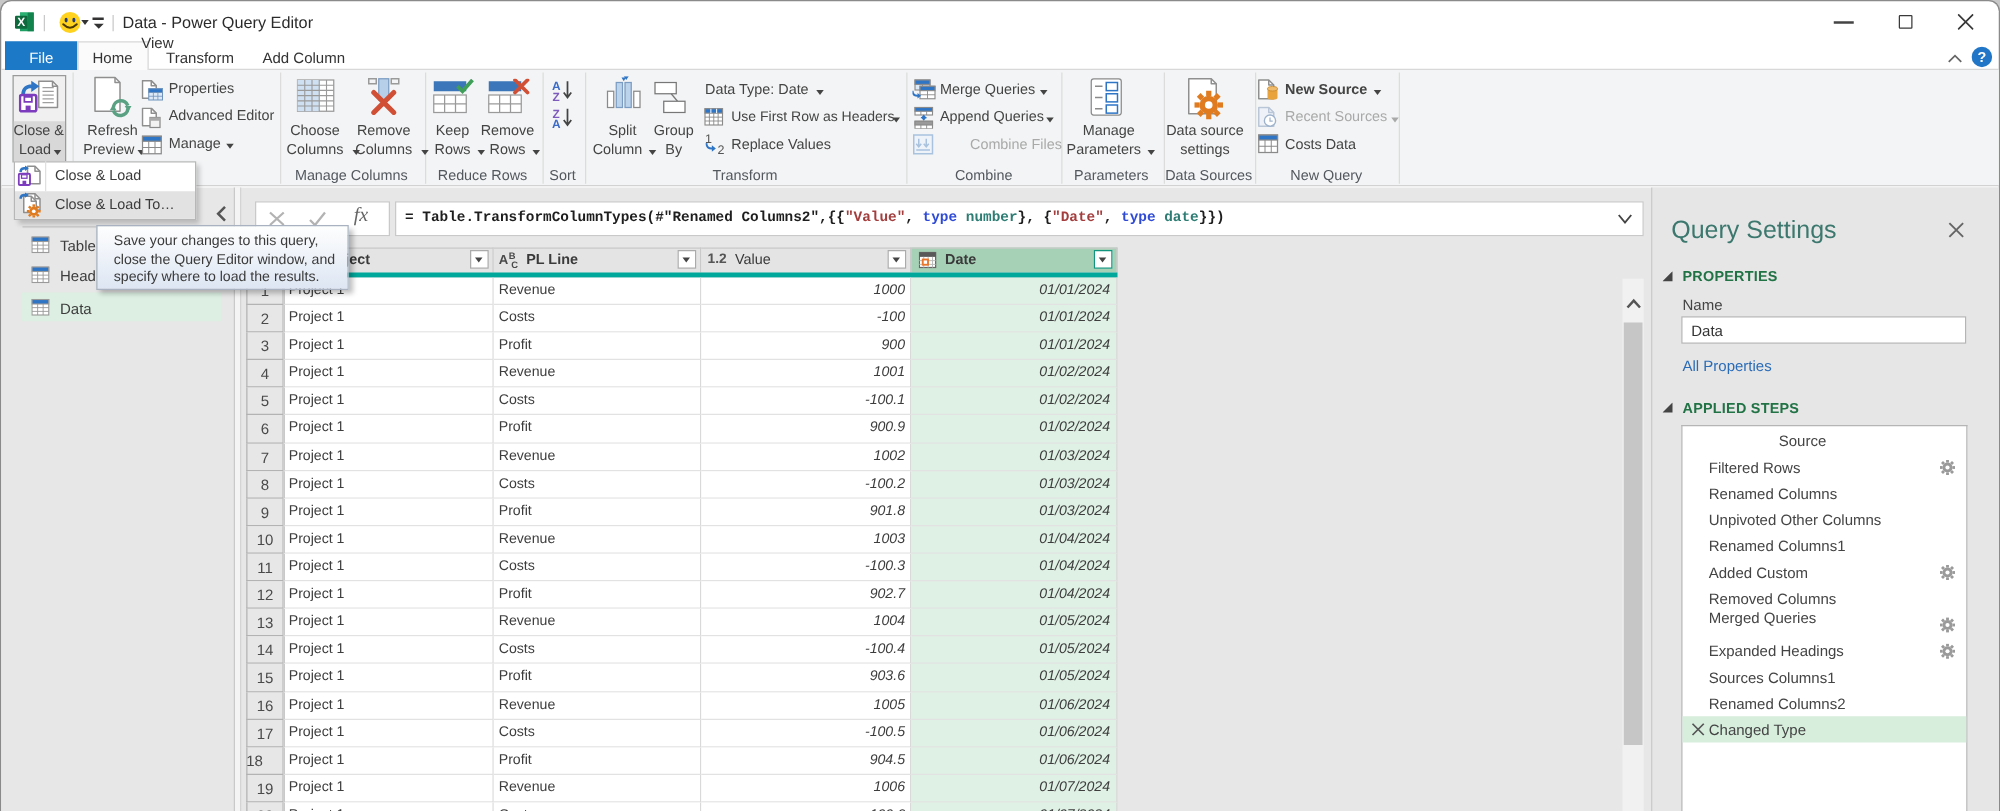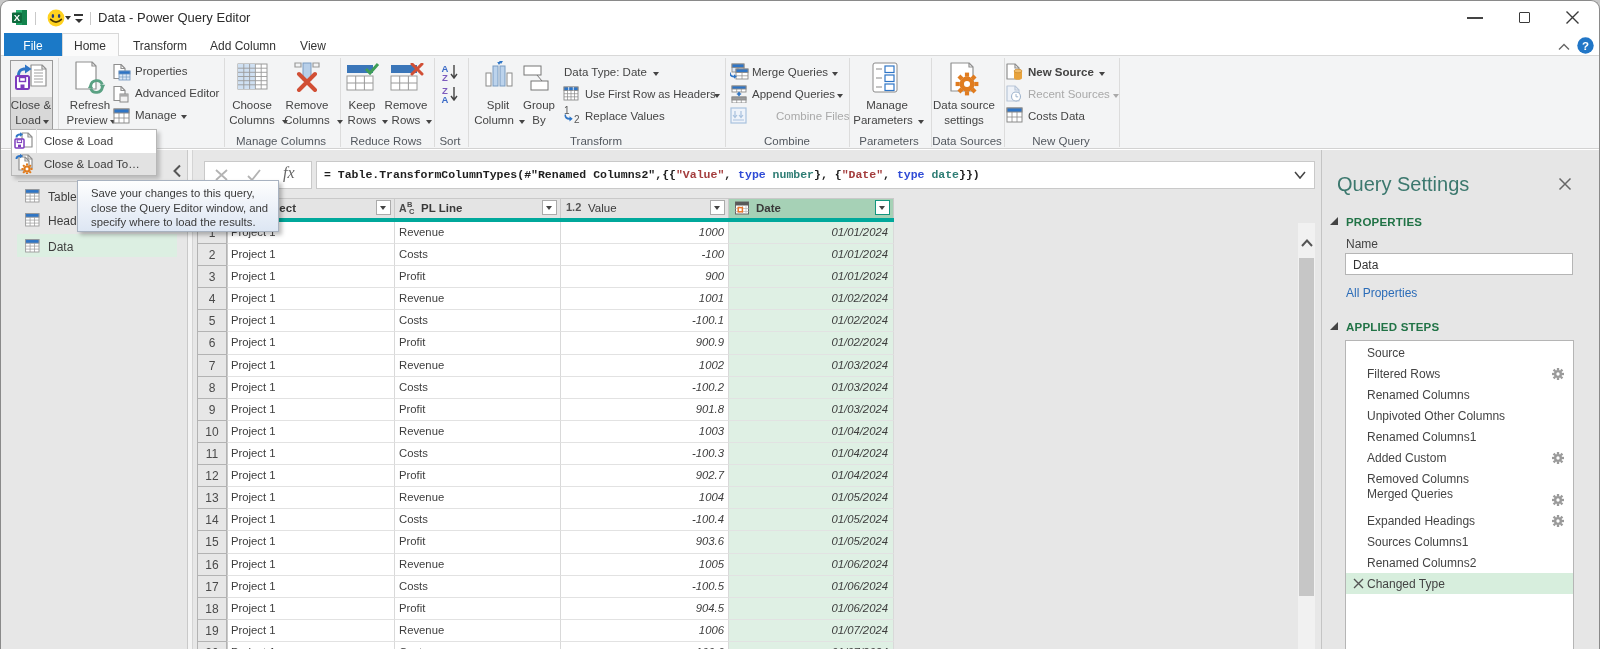--- a/index.html
+++ b/index.html
@@ -30,21 +30,21 @@
 <svg style="position:absolute;left:1565px;top:10px;" width="13" height="13" viewBox="0 0 13 13">
       <path d="M0.5 0.5 L12.5 12.5 M12.5 0.5 L0.5 12.5" stroke="#3a3a3a" stroke-width="1.4"></path>
     </svg>
 <div class="" style="position:absolute;left:0px;top:54px;width:1600px;height:1px;background:#d8d8d8;"></div>
 <div class="" style="position:absolute;left:3px;top:32px;width:58px;height:23px;background:#1b79c7;"></div>
 <div class="" style="position:absolute;left:0px;top:38px;left:-168px;width:400px;text-align:center;font-size:12px;color:#fff;font-weight:400;white-space:nowrap;line-height:14px;">File</div>
 <div class="" style="position:absolute;left:61px;top:32px;width:57px;height:24px;background:#fbfbfb;border:1px solid #d8d8d8;border-bottom:none;"></div>
 <div class="" style="position:absolute;left:0px;top:38px;left:-111px;width:400px;text-align:center;font-size:12px;color:#333;font-weight:400;white-space:nowrap;line-height:14px;">Home</div>
 <div class="" style="position:absolute;left:0px;top:38px;left:-41px;width:400px;text-align:center;font-size:12px;color:#333;font-weight:400;white-space:nowrap;line-height:14px;">Transform</div>
 <div class="" style="position:absolute;left:0px;top:38px;left:42px;width:400px;text-align:center;font-size:12px;color:#333;font-weight:400;white-space:nowrap;line-height:14px;">Add Column</div>
-<div class="" style="position:absolute;left:0px;top:38px;left:112px;width:400px;text-align:center;font-size:12px;color:#333;font-weight:400;white-space:nowrap;line-height:14px;">View</div>
+<div class="" style="position:absolute;left:0px;top:26px;left:112px;width:400px;text-align:left;font-size:12px;color:#333;font-weight:400;white-space:nowrap;line-height:14px;">View</div>
 <svg style="position:absolute;left:1556px;top:41px;" width="14" height="10" viewBox="0 0 14 10">
       <path d="M2 7.5 L7 2.5 L12 7.5" fill="none" stroke="#666" stroke-width="1.4"></path>
     </svg>
 <svg style="position:absolute;left:1576px;top:36px;" width="17" height="17" viewBox="0 0 17 17">
       <circle cx="8.5" cy="8.5" r="8.2" fill="#2176c7"></circle>
       <text x="8.5" y="12.6" font-size="11.5" font-weight="bold" fill="#fff" text-anchor="middle" font-family="Liberation Sans">?</text>
     </svg>
 <div class="" style="position:absolute;left:0px;top:55px;width:1600px;height:93px;background:#f3f4f5;border-bottom:1px solid #d2d2d2;"></div>
 <div class="" style="position:absolute;left:57px;top:57px;width:1px;height:89px;background:#dcdcdc;"></div>
 <div class="" style="position:absolute;left:223px;top:57px;width:1px;height:89px;background:#dcdcdc;"></div>
@@ -550,21 +550,21 @@
 <div class="" style="position:absolute;left:196px;top:358px;width:30px;text-align:center;font-size:12px;color:#4a4a4a;">17</div>
 <div class="" style="position:absolute;left:226px;top:354px;width:168px;height:22px;background:#fff;border-right:1px solid #d9d9d9;border-bottom:1px solid #e2e2e2;border-left:1px solid #c9c9c9;"></div>
 <div class="" style="position:absolute;left:230px;top:358px;font-size:11.3px;color:#3d3d3d;white-space:nowrap;">Project 1</div>
 <div class="" style="position:absolute;left:394px;top:354px;width:166px;height:22px;background:#fff;border-right:1px solid #d9d9d9;border-bottom:1px solid #e2e2e2;"></div>
 <div class="" style="position:absolute;left:398px;top:358px;font-size:11.3px;color:#3d3d3d;white-space:nowrap;">Costs</div>
 <div class="" style="position:absolute;left:560px;top:354px;width:168px;height:22px;background:#fff;border-right:1px solid #d9d9d9;border-bottom:1px solid #e2e2e2;"></div>
 <div class="" style="position:absolute;left:560px;top:358px;width:163px;text-align:right;font-size:11.3px;color:#3d3d3d;font-style:italic;">-100.5</div>
 <div class="" style="position:absolute;left:728px;top:354px;width:165px;height:22px;background:#dff0e4;border-right:1px solid #d9d9d9;border-bottom:1px solid #e2e2e2;"></div>
 <div class="" style="position:absolute;left:728px;top:358px;width:159px;text-align:right;font-size:11.3px;color:#3d3d3d;font-style:italic;">01/06/2024</div>
 <div class="" style="position:absolute;left:196px;top:376px;width:30px;height:22px;background:#e7e7e7;border:1px solid #b3b3b3;border-top:none;"></div>
-<div class="" style="position:absolute;left:196px;top:380px;width:30px;text-align:center;font-size:12px;color:#4a4a4a;">18</div>
+<div class="" style="position:absolute;left:196px;top:380px;width:30px;text-align:left;font-size:12px;color:#4a4a4a;">18</div>
 <div class="" style="position:absolute;left:226px;top:376px;width:168px;height:22px;background:#fff;border-right:1px solid #d9d9d9;border-bottom:1px solid #e2e2e2;border-left:1px solid #c9c9c9;"></div>
 <div class="" style="position:absolute;left:230px;top:380px;font-size:11.3px;color:#3d3d3d;white-space:nowrap;">Project 1</div>
 <div class="" style="position:absolute;left:394px;top:376px;width:166px;height:22px;background:#fff;border-right:1px solid #d9d9d9;border-bottom:1px solid #e2e2e2;"></div>
 <div class="" style="position:absolute;left:398px;top:380px;font-size:11.3px;color:#3d3d3d;white-space:nowrap;">Profit</div>
 <div class="" style="position:absolute;left:560px;top:376px;width:168px;height:22px;background:#fff;border-right:1px solid #d9d9d9;border-bottom:1px solid #e2e2e2;"></div>
 <div class="" style="position:absolute;left:560px;top:380px;width:163px;text-align:right;font-size:11.3px;color:#3d3d3d;font-style:italic;">904.5</div>
 <div class="" style="position:absolute;left:728px;top:376px;width:165px;height:22px;background:#dff0e4;border-right:1px solid #d9d9d9;border-bottom:1px solid #e2e2e2;"></div>
 <div class="" style="position:absolute;left:728px;top:380px;width:159px;text-align:right;font-size:11.3px;color:#3d3d3d;font-style:italic;">01/06/2024</div>
 <div class="" style="position:absolute;left:196px;top:398px;width:30px;height:22px;background:#e7e7e7;border:1px solid #b3b3b3;border-top:none;"></div>
 <div class="" style="position:absolute;left:196px;top:402px;width:30px;text-align:center;font-size:12px;color:#4a4a4a;">19</div>
@@ -604,21 +604,21 @@
 <div class="" style="position:absolute;left:1345px;top:215px;font-size:11.5px;color:#217346;font-weight:700;white-space:nowrap;line-height:13.5px;letter-spacing:0.2px;">PROPERTIES</div>
 <div class="" style="position:absolute;left:1345px;top:236px;font-size:12px;color:#444;font-weight:400;white-space:nowrap;line-height:14px;">Name</div>
 <div class="" style="position:absolute;left:1344px;top:252px;width:228px;height:22px;background:#fff;border:1px solid #b5b5b5;"></div>
 <div class="" style="position:absolute;left:1352px;top:257px;font-size:12px;color:#333;font-weight:400;white-space:nowrap;line-height:14px;">Data</div>
 <div class="" style="position:absolute;left:1345px;top:285px;font-size:12px;color:#2b6cb8;font-weight:400;white-space:nowrap;line-height:14px;">All Properties</div>
 <svg style="position:absolute;left:1329px;top:321px;" width="9" height="9" viewBox="0 0 9 9">
       <path d="M8 0 L8 8 L0 8 Z" fill="#444"></path>
     </svg>
 <div class="" style="position:absolute;left:1345px;top:320px;font-size:11.5px;color:#217346;font-weight:700;white-space:nowrap;line-height:13.5px;letter-spacing:0.2px;">APPLIED STEPS</div>
 <div class="" style="position:absolute;left:1344px;top:339px;width:229px;height:310px;background:#fff;border:1px solid #b5b5b5;border-bottom:none;"></div>
-<div class="" style="position:absolute;left:1366px;top:345px;font-size:12px;color:#444;font-weight:400;white-space:nowrap;line-height:14px;">Source</div>
+<div class="" style="position:absolute;left:1422px;top:345px;font-size:12px;color:#444;font-weight:400;white-space:nowrap;line-height:14px;">Source</div>
 <div class="" style="position:absolute;left:1366px;top:366px;font-size:12px;color:#444;font-weight:400;white-space:nowrap;line-height:14px;">Filtered Rows</div>
 <svg style="position:absolute;left:1551px;top:367px;" width="12" height="12" viewBox="0 0 12 12">
       <circle cx="6" cy="6" r="4.06" fill="#9a9a9a"></circle>
       <rect x="9.95" y="4.86" width="2.29" height="2.29" fill="#9a9a9a" transform="rotate(0.0 11.10 6.00)"></rect>
       <rect x="8.46" y="8.46" width="2.29" height="2.29" fill="#9a9a9a" transform="rotate(45.0 9.60 9.60)"></rect>
       <rect x="4.86" y="9.95" width="2.29" height="2.29" fill="#9a9a9a" transform="rotate(90.0 6.00 11.10)"></rect>
       <rect x="1.25" y="8.46" width="2.29" height="2.29" fill="#9a9a9a" transform="rotate(135.0 2.40 9.60)"></rect>
       <rect x="-0.24" y="4.86" width="2.29" height="2.29" fill="#9a9a9a" transform="rotate(180.0 0.90 6.00)"></rect>
       <rect x="1.25" y="1.25" width="2.29" height="2.29" fill="#9a9a9a" transform="rotate(225.0 2.40 2.40)"></rect>
       <rect x="4.86" y="-0.24" width="2.29" height="2.29" fill="#9a9a9a" transform="rotate(270.0 6.00 0.90)"></rect>

